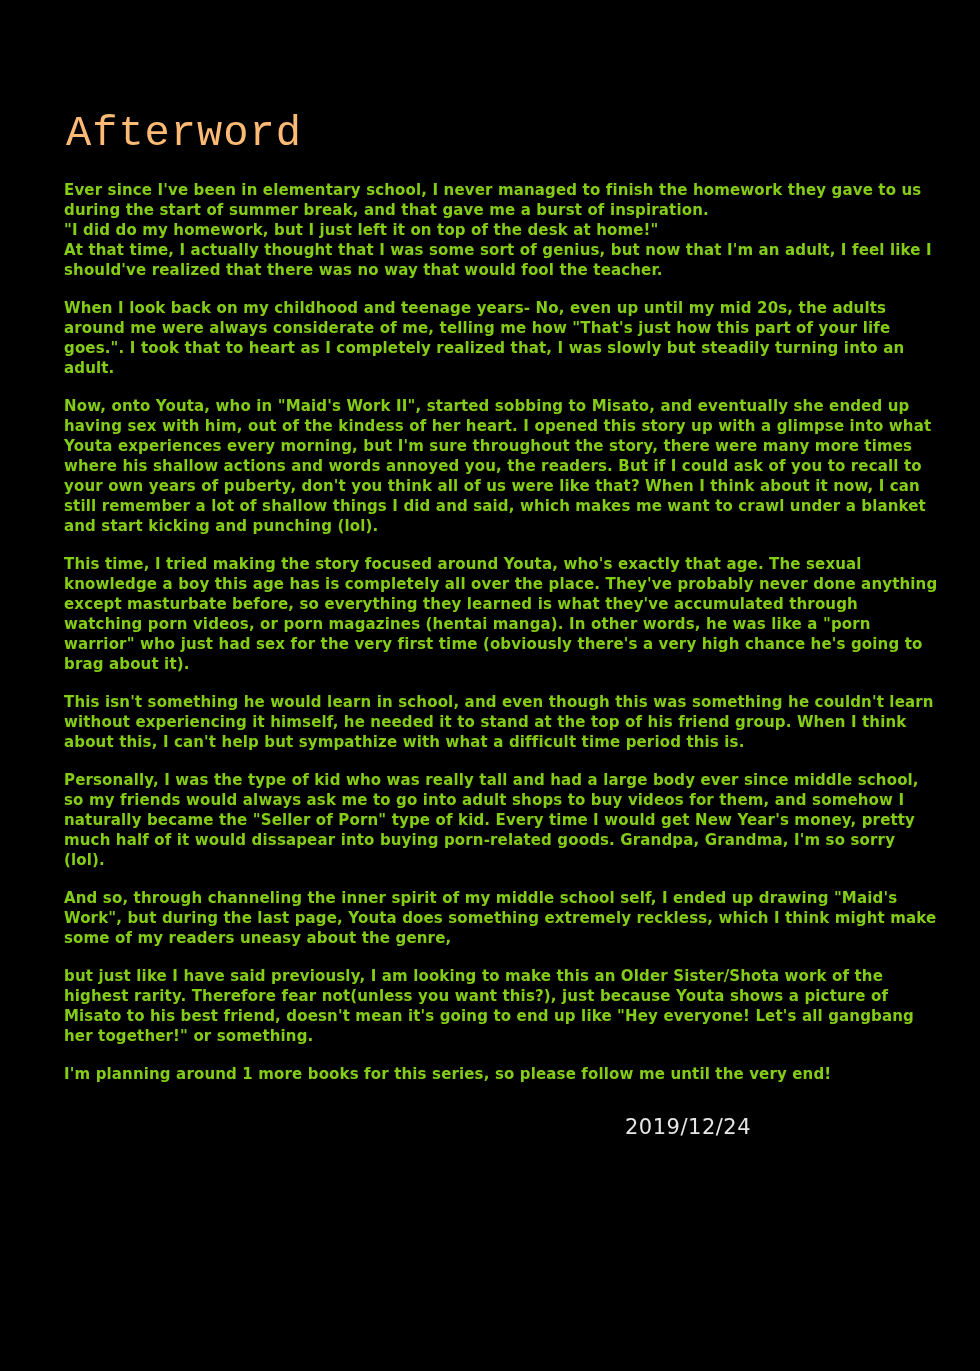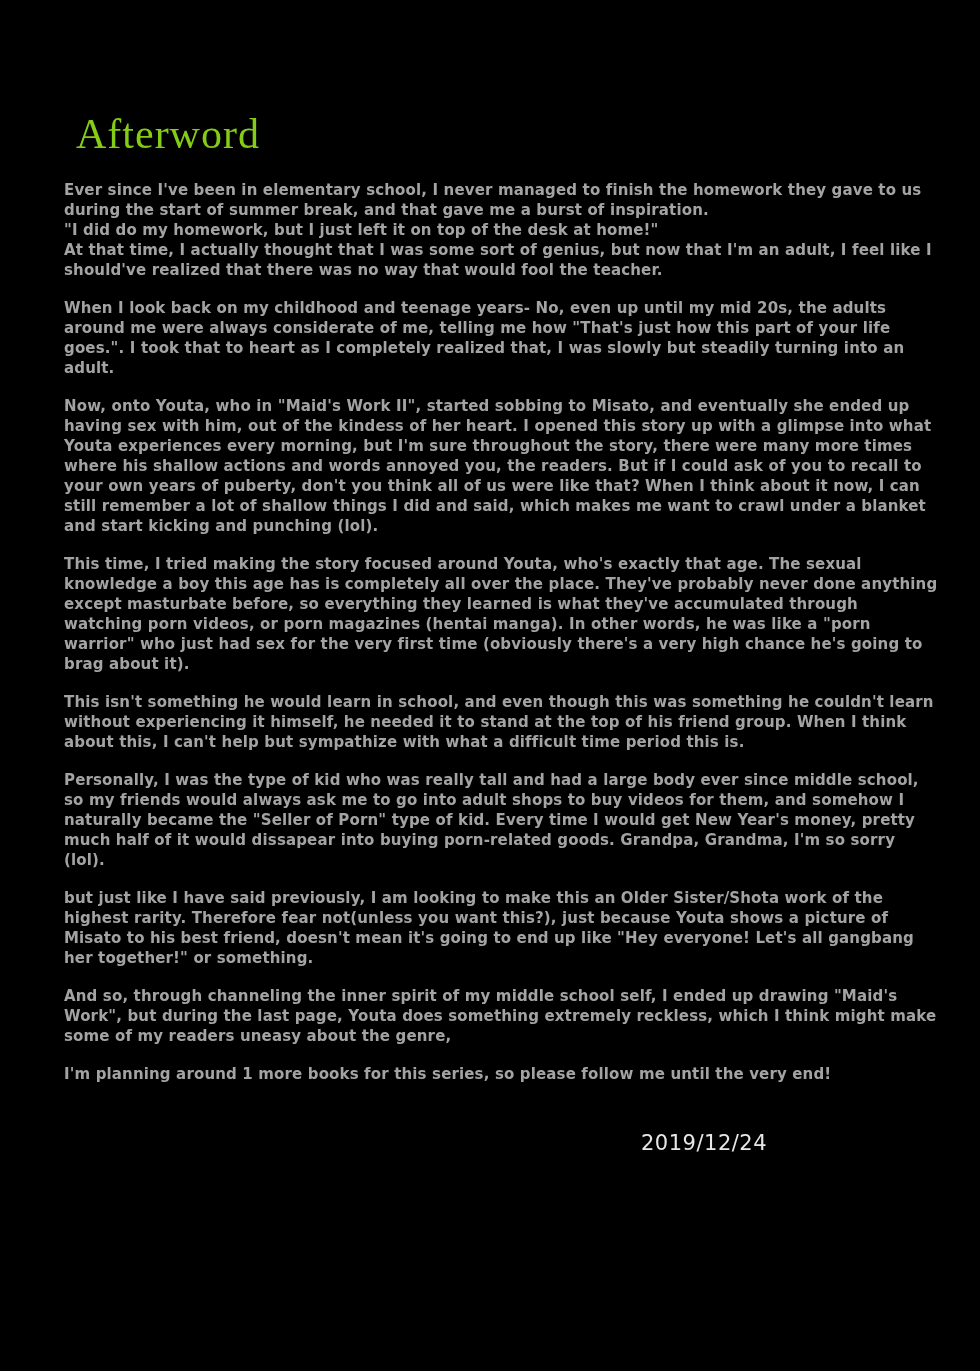--- a/index.html
+++ b/index.html
@@ -10,75 +10,75 @@
   .page {
     position: relative;
     width: 980px;
     height: 1371px;
     background: #000000;
     overflow: hidden;
     font-family: "DejaVu Sans", sans-serif;
   }
   .page-title {
     position: absolute;
-    left: 76px;
+    left: 66px;
     top: 82px;
-    color: #84cc16;
-    font-family: Liberation Serif, serif;
+    color: #fdba74;
+    font-family: Liberation Mono, monospace;
     font-size: 42px;
     font-weight: normal;
     letter-spacing: 1px;
   }
   .afterword-body {
     position: absolute;
     left: 64px;
     top: 180px;
     width: 874px;
-    color: #a3a3a3;
+    color: #84cc16;
     font-size: 15px;
     font-weight: bold;
     line-height: 20px;
     letter-spacing: 0.15px;
   }
   .afterword-body p {
     margin: 0 0 18px 0;
     white-space: pre-line;
   }
   .signature {
     position: absolute;
     left: 625px;
     top: 1116px;
     color: #e6e6e6;
     font-size: 21px;
     font-weight: normal;
     line-height: 23px;
     letter-spacing: 0.5px;
   }
   .signature div {
-    margin: 16px;
+    margin: 0;
   }
 </style>
 </head>
 <body>
 
 <div class="page">
 
   <h1 class="page-title">Afterword</h1>
 
   <div class="afterword-body">
     <p>Ever since I've been in elementary school, I never managed to finish the homework they gave to us during the start of summer break, and that gave me a burst of inspiration.
 "I did do my homework, but I just left it on top of the desk at home!"
 At that time, I actually thought that I was some sort of genius, but now that I'm an adult, I feel like I should've realized that there was no way that would fool the teacher.</p>
     <p>When I look back on my childhood and teenage years- No, even up until my mid 20s, the adults around me were always considerate of me, telling me how "That's just how this part of your life goes.". I took that to heart as I completely realized that, I was slowly but steadily turning into an adult.</p>
     <p>Now, onto Youta, who in "Maid's Work II", started sobbing to Misato, and eventually she ended up having sex with him, out of the kindess of her heart. I opened this story up with a glimpse into what Youta experiences every morning, but I'm sure throughout the story, there were many more times where his shallow actions and words annoyed you, the readers. But if I could ask of you to recall to your own years of puberty, don't you think all of us were like that? When I think about it now, I can still remember a lot of shallow things I did and said, which makes me want to crawl under a blanket and start kicking and punching (lol).</p>
     <p>This time, I tried making the story focused around Youta, who's exactly that age. The sexual knowledge a boy this age has is completely all over the place. They've probably never done anything except masturbate before, so everything they learned is what they've accumulated through watching porn videos, or porn magazines (hentai manga). In other words, he was like a "porn warrior" who just had sex for the very first time (obviously there's a very high chance he's going to brag about it).</p>
     <p>This isn't something he would learn in school, and even though this was something he couldn't learn without experiencing it himself, he needed it to stand at the top of his friend group. When I think about this, I can't help but sympathize with what a difficult time period this is.</p>
     <p>Personally, I was the type of kid who was really tall and had a large body ever since middle school, so my friends would always ask me to go into adult shops to buy videos for them, and somehow I naturally became the "Seller of Porn" type of kid. Every time I would get New Year's money, pretty much half of it would dissapear into buying porn-related goods. Grandpa, Grandma, I'm so sorry (lol).</p>
+    <p>And so, through channeling the inner spirit of my middle school self, I ended up drawing "Maid's Work", but during the last page, Youta does something extremely reckless, which I think might make some of my readers uneasy about the genre,</p>
     <p>but just like I have said previously, I am looking to make this an Older Sister/Shota work of the highest rarity. Therefore fear not(unless you want this?), just because Youta shows a picture of Misato to his best friend, doesn't mean it's going to end up like "Hey everyone! Let's all gangbang her together!" or something.</p>
-    <p>And so, through channeling the inner spirit of my middle school self, I ended up drawing "Maid's Work", but during the last page, Youta does something extremely reckless, which I think might make some of my readers uneasy about the genre,</p>
     <p>I'm planning around 1 more books for this series, so please follow me until the very end!</p>
   </div>
 
   <div class="signature">
     <div>2019/12/24</div>
   </div>
 
 </div>
 
 </body></html>

